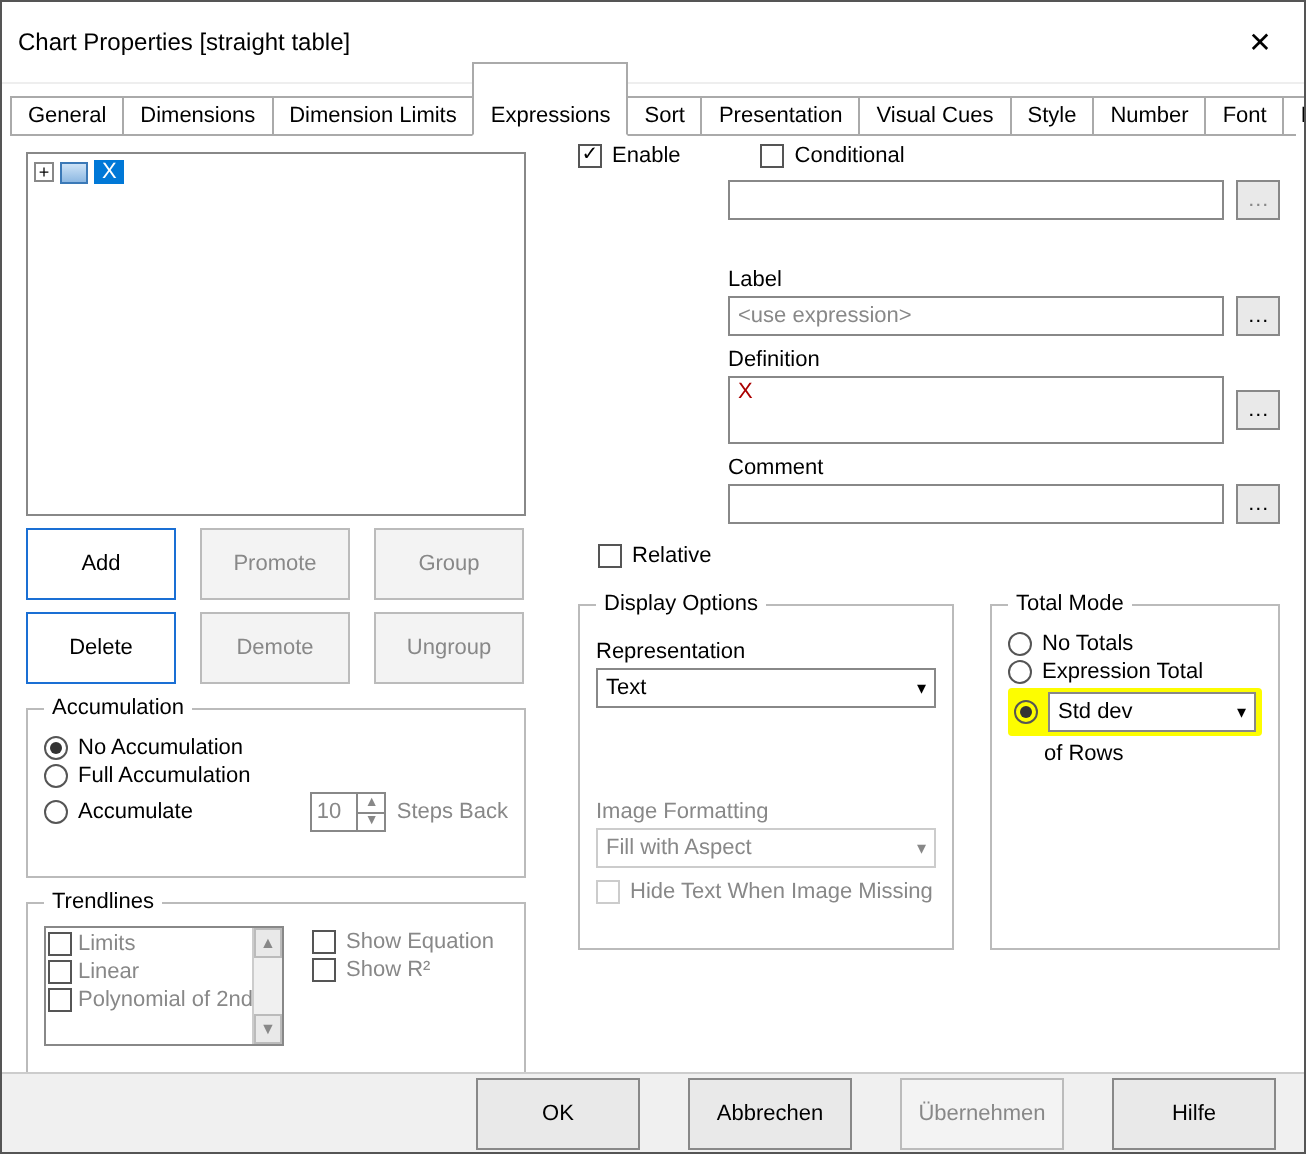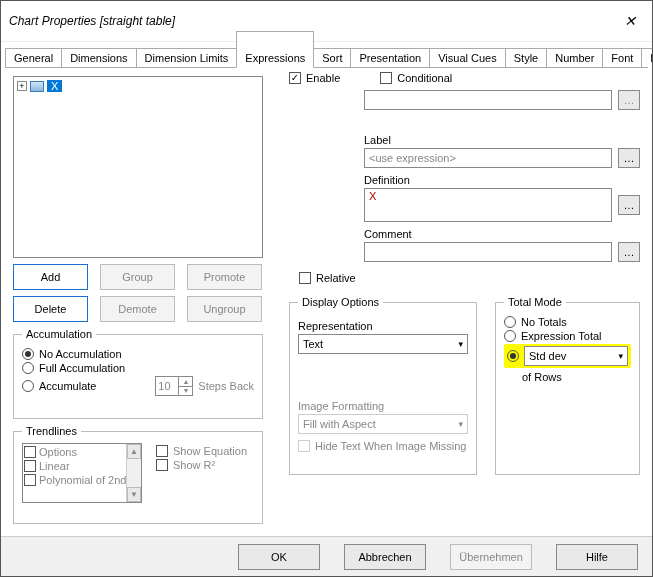--- a/index.html
+++ b/index.html
@@ -1,29 +1,29 @@
 <!DOCTYPE html>
 <html><head>
 <meta charset="utf-8">
 <style>
   * { box-sizing: border-box; font-family: "Segoe UI", Tahoma, sans-serif; font-size: 11px; }
   body { margin: 0; background: #fff; width: 653px; height: 577px; border: 1px solid #555; position: relative; overflow: hidden; }
-  .titlebar { height: 41px; display: flex; align-items: center; padding: 0 2px 0 8px; background: #fff; border-bottom: 1px solid #eee; font-style: italic; }
+  .titlebar { height: 41px; display: flex; align-items: center; padding: 0 2px 0 8px; background: #fff; border-bottom: 1px solid #eee; }
   .titlebar .title { flex: 1; font-size: 12px; }
   .close-x { width: 40px; height: 22px; display: flex; align-items: center; justify-content: center; font-size: 14px; }
   .tabstrip { display: flex; align-items: flex-end; height: 22px; border-bottom: 1px solid #aaa; margin: 4px 4px 0 4px; position: relative; }
   .tab { padding: 3px 8px; border: 1px solid #aaa; border-bottom: none; background: #fff; margin-right: -1px; position: relative; white-space: nowrap; }
   .tab.active { background: #fff; top: 1px; z-index: 2; padding-top: 20px; border-bottom: 1px solid #fff; }
   .content { padding: 8px 12px; position: relative; }
   .treebox { width: 250px; height: 182px; border: 1px solid #888; padding: 3px; background: #fff; }
   .tree-row { display: flex; align-items: center; gap: 3px; }
   .plusbox { width: 10px; height: 10px; border: 1px solid #888; display: inline-flex; align-items:center; justify-content:center; font-size:9px; line-height:1; }
   .tree-icon { width: 14px; height: 11px; background: linear-gradient(#cde3f7,#8db8e2); border: 1px solid #3b79b7; }
   .tree-label { background: #0078d7; color: #fff; padding: 0 4px; }
-  .btn { height: 26px; border: 1px solid #888; background: #e9e9e9; display: inline-flex; align-items: center; justify-content: center; padding: 0 6px; min-width: 75px; }
+  .btn { height: 36px; border: 1px solid #888; background: #e9e9e9; display: inline-flex; align-items: center; justify-content: center; padding: 0 6px; min-width: 75px; }
   .btn.blue { border: 1px solid #1a6fd4; background: #fff; }
   .btn.disabled { color: #888; border-color: #bbb; background: #f3f3f3; }
   .btn-row { display: flex; gap: 12px; margin-top: 6px; }
   fieldset { border: 1px solid #bbb; margin: 6px 0 0 0; padding: 6px 8px 20px 8px; }
   legend { padding: 0 4px; }
   .radio, .check { display: flex; align-items: center; gap: 5px; margin: 2px 0; }
   .textin { border: 1px solid #888; background: #fff; height: 20px; padding: 1px 4px; width: 100%; }
   .textin.ro { color: #888; }
   .ellipsis-btn { width: 22px; height: 20px; border: 1px solid #888; background: #e9e9e9; display: inline-flex; align-items:center; justify-content:center; }
   .lbl { margin: 6px 0 2px 0; display: block; }
@@ -77,22 +77,22 @@
   <div class="treebox">
     <div class="tree-row">
       <span class="plusbox">+</span>
       <span class="tree-icon"></span>
       <span class="tree-label">X</span>
     </div>
   </div>
 
   <div class="btn-row">
     <div class="btn blue">Add</div>
+    <div class="btn disabled">Promote</div>
     <div class="btn disabled">Group</div>
-    <div class="btn disabled">Promote</div>
   </div>
   <div class="btn-row">
     <div class="btn blue">Delete</div>
     <div class="btn disabled">Demote</div>
     <div class="btn disabled">Ungroup</div>
   </div>
 
   <fieldset style="width:250px;">
     <legend>Accumulation</legend>
     <div class="radio">
@@ -117,21 +117,21 @@
       <span class="disabled-text">Steps Back</span>
     </div>
   </fieldset>
 
   <fieldset style="width:250px;">
     <legend>Trendlines</legend>
     <div style="display:flex; gap:14px;">
       <div class="listbox disabled-text">
         <div class="item">
             <span class="checkbox-square"></span>
-            <span>Options</span>
+            <span>Limits</span>
           </div>
         <div class="item">
             <span class="checkbox-square"></span>
             <span>Linear</span>
           </div>
         <div class="item">
             <span class="checkbox-square"></span>
             <span>Polynomial of 2nd d</span>
           </div>
         <div class="scrollbar">

